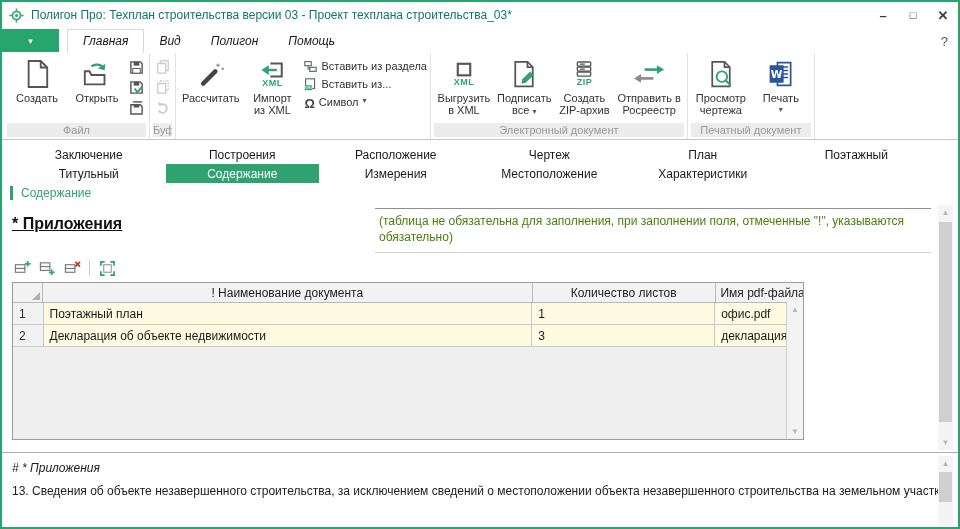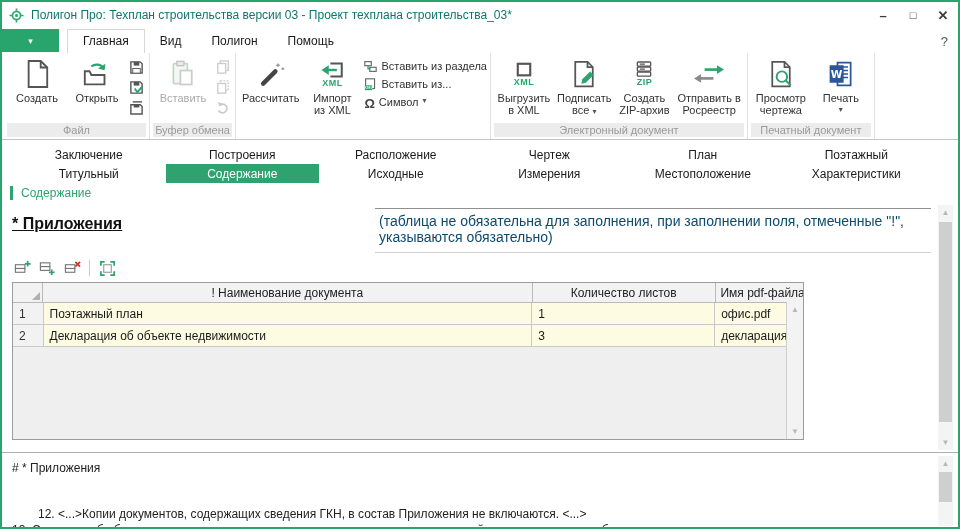--- a/index.html
+++ b/index.html
@@ -12,21 +12,21 @@
   .title{font-size:12px;color:#0f766e;white-space:nowrap;}
   .win-controls{margin-left:auto;display:flex;align-items:center;}
   .win-btn{width:30px;height:22px;display:flex;align-items:center;justify-content:center;
            color:#3c3c3c;font-size:13px;font-weight:bold;cursor:default;}
 
   
   .menubar{position:absolute;top:26px;left:0;right:0;height:25px;display:flex;align-items:flex-end;
            border-bottom:1px solid #d8d8d8;background:#fff;}
   .file-btn{width:57px;height:23px;background:#28a56c;color:#fff;display:flex;align-items:center;
             justify-content:center;font-size:9px;margin-bottom:1px;}
-  .menu-tab{padding:4px 15px 5px 15px;font-size:12px;color:#1a1a1a;position:relative;}
+  .menu-tab{padding:4px 15px 5px 15px;font-size:12px;color:#1a1a1a;position:relative;font-style:italic;}
   .menu-tab.active{background:#fff;border:1px solid #d8d8d8;border-bottom:1px solid #fff;
                    margin-bottom:-1px;margin-left:8px;}
   .help-btn{margin-left:auto;margin-right:10px;color:#555;font-size:13px;padding-bottom:4px;}
 
   
   .ribbon{position:absolute;top:51px;left:0;right:0;height:87px;background:#fff;
           border-bottom:1px solid #c6c6c6;display:flex;align-items:stretch;padding-left:2px;box-sizing:border-box;}
   .rgroup{position:relative;display:flex;align-items:flex-start;padding:1px 3px 17px 3px;
           border-right:1px solid #e2e2e2;}
   .rgroup-label{position:absolute;left:3px;right:3px;bottom:2px;height:14px;background:#ececec;
@@ -50,21 +50,21 @@
   .sec-row{display:grid;grid-template-columns:repeat(6,1fr);height:19px;}
   .sec-tab{display:flex;align-items:center;justify-content:center;font-size:12px;color:#1a1a1a;cursor:default;}
   .sec-tab.selected{background:#2ea36f;color:#fff;}
   .breadcrumb{position:absolute;top:184px;left:8px;display:flex;align-items:center;gap:8px;}
   .breadcrumb .bar{width:3px;height:14px;background:#2ea36f;}
   .breadcrumb .crumb{color:#2ea36f;font-size:12px;}
 
   
   .section-title{position:absolute;top:213px;left:10px;font-weight:bold;font-size:16px;color:#111;text-decoration:underline;}
   .note{position:absolute;top:206px;left:373px;width:556px;border-top:1px solid #8f8f8f;
-        border-bottom:1px solid #d2d2d2;padding:4px 2px 7px 4px;color:#0c4a6e;font-size:14px;line-height:16px;box-sizing:border-box;}
+        border-bottom:1px solid #d2d2d2;padding:4px 2px 7px 4px;color:#4d7c0f;font-size:12px;line-height:16px;box-sizing:border-box;}
 
   .tbl-toolbar{position:absolute;top:256px;left:10px;display:flex;align-items:center;gap:5px;height:20px;}
   .tbl-tool{width:20px;height:19px;display:flex;align-items:center;justify-content:center;}
   .tool-sep{width:1px;height:16px;background:#c9c9c9;margin:0 2px;}
 
   .grid{position:absolute;top:280px;left:10px;width:792px;height:158px;background:#efefef;
         border:1px solid #9c9c9c;box-sizing:border-box;}
   .trow{display:flex;}
   .th{height:19px;background:#f2f2f2;border-bottom:1px solid #b9b9b9;}
   .tcell{box-sizing:border-box;border-right:1px solid #c9c9c9;overflow:hidden;white-space:nowrap;}
@@ -83,21 +83,21 @@
                border-left:1px solid #d0d0d0;}
   .sarrow{position:absolute;left:0;right:0;text-align:center;font-size:8px;color:#b8b8b8;}
 
   .content-scroll{position:absolute;top:203px;right:5px;width:15px;height:245px;background:#f4f4f4;}
   .content-scroll .thumb{position:absolute;left:1px;right:1px;top:17px;height:200px;background:#cfcfcf;}
 
   
   .bottom-panel{position:absolute;left:0;right:0;top:450px;bottom:0;background:#fff;
                 border-top:1px solid #aeaeae;padding:7px 24px 0 10px;box-sizing:border-box;
                 font-size:12px;color:#222;line-height:16px;}
-  .bp-heading{margin-bottom:30px;}
+  .bp-heading{margin-bottom:7px;font-style:italic;}
   .bp-line12{padding-left:26px;white-space:nowrap;}
   .bp-line13{white-space:nowrap;}
   .bp-scroll{position:absolute;top:454px;right:5px;width:15px;height:70px;background:#f4f4f4;}
   .bp-scroll .thumb{position:absolute;left:1px;right:1px;top:16px;height:30px;background:#cfcfcf;}
 
   svg{display:block;}
 </style>
 </head>
 <body>
 
@@ -172,30 +172,20 @@
               <path d="M2 5h10l2 2v8H2z" fill="#fff" stroke="#555" stroke-width="1.5"></path>
               <rect x="5" y="5" width="6" height="3" fill="#555"></rect>
               <path d="M4 2h10" stroke="#555" stroke-width="1.5"></path>
             </svg>
         </span>
       </div>
       <div class="rgroup-label">Файл</div>
     </div>
 
     <div class="rgroup">
-      <div class="big-btn disabled">
-        <span class="bicon">
-          <svg width="28" height="30" viewBox="0 0 32 32">
-            <rect x="5" y="4" width="16" height="23" rx="1" fill="#e9f3ec" stroke="#7fb391" stroke-width="2"></rect>
-            <rect x="9" y="1.5" width="8" height="5" fill="#d9d9d9" stroke="#8a8a8a" stroke-width="1.5"></rect>
-            <rect x="13" y="12" width="13" height="16" fill="#fff" stroke="#9a9a9a" stroke-width="2"></rect>
-          </svg>
-        </span>
-        <span class="blabel">Вставить</span>
-      </div>
       <div class="small-col">
         <span class="small-ibtn disabled">
           <svg width="14" height="14" viewBox="0 0 16 16">
               <rect x="5" y="1" width="9" height="11" fill="#fff" stroke="#999" stroke-width="1.5"></rect>
               <rect x="2" y="4" width="9" height="11" fill="#fff" stroke="#999" stroke-width="1.5"></rect>
             </svg>
         </span>
         <span class="small-ibtn disabled">
           <svg width="14" height="14" viewBox="0 0 16 16">
               <rect x="5" y="1" width="9" height="11" fill="#fff" stroke="#999" stroke-width="1.5" stroke-dasharray="2 1.5"></rect>
@@ -361,21 +351,20 @@
       <div class="sec-tab">Заключение</div>
       <div class="sec-tab">Построения</div>
       <div class="sec-tab">Расположение</div>
       <div class="sec-tab">Чертеж</div>
       <div class="sec-tab">План</div>
       <div class="sec-tab">Поэтажный</div>
     </div>
     <div class="sec-row">
       <div class="sec-tab">Титульный</div>
       <div class="sec-tab selected">Содержание</div>
-      <div class="sec-tab">Исходные</div>
       <div class="sec-tab">Измерения</div>
       <div class="sec-tab">Местоположение</div>
       <div class="sec-tab">Характеристики</div>
     </div>
   </div>
 
   <div class="breadcrumb">
     <span class="bar"></span>
     <span class="crumb">Содержание</span>
   </div>
@@ -442,21 +431,20 @@
   </div>
 
   <div class="content-scroll">
     <span class="sarrow" style="top:3px">▲</span>
     <span class="thumb"></span>
     <span class="sarrow" style="bottom:3px">▼</span>
   </div>
 
   <div class="bottom-panel">
     <div class="bp-heading"># * Приложения</div>
-    <div class="bp-line12">12. &lt;...&gt;Копии документов, содержащих сведения ГКН, в состав Приложения не включаются. &lt;...&gt;</div>
     <div class="bp-line13">13. Сведения об объекте незавершенного строительства, за исключением сведений о местоположении объекта незавершенного строительства на земельном участке,</div>
   </div>
   <div class="bp-scroll">
     <span class="sarrow" style="top:3px">▲</span>
     <span class="thumb"></span>
   </div>
 
 </div>
 
 </body></html>

